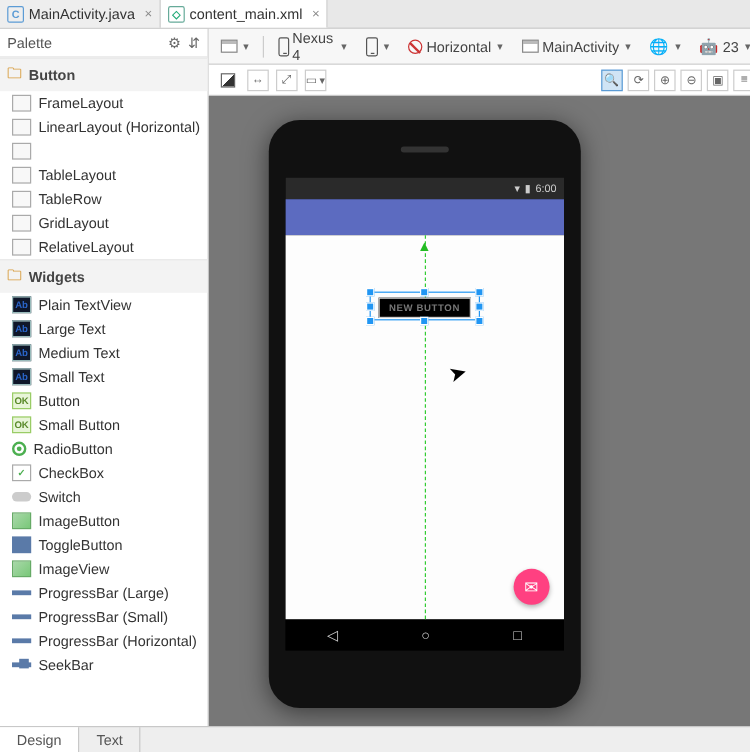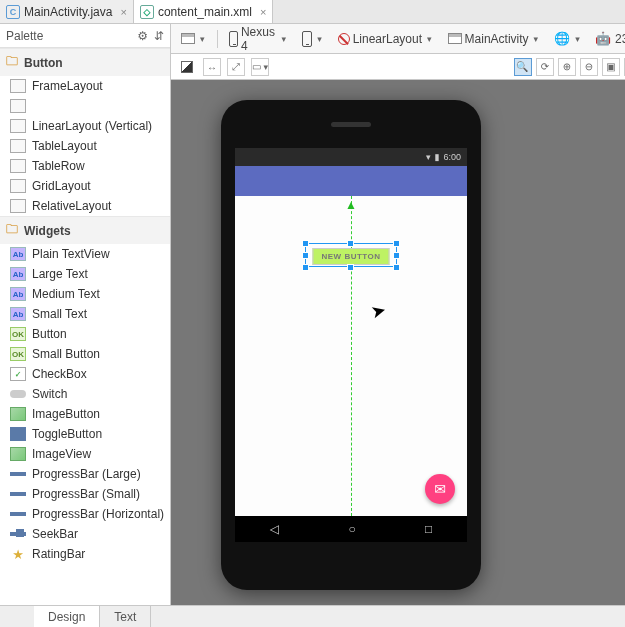--- a/index.html
+++ b/index.html
@@ -17,21 +17,21 @@
   
   .palette { width: 180px; border-right: 1px solid #c8c8c8; display: flex; flex-direction: column; background: #fff; justify-content: center; }
   .palette-header { height: 24px; display: flex; align-items: center; justify-content: space-between; padding: 0 6px; border-bottom: 1px solid #e0e0e0; }
   .palette-title { color: #555; }
   .palette-actions { display: flex; gap: 6px; color: #666; }
   .palette-list { flex: 1; overflow-y: auto; overflow-x: hidden; }
   .cat-header { display: flex; align-items: center; gap: 6px; padding: 3px 6px; background: #f3f3f3; font-weight: bold; color: #444; border-top: 1px solid #e8e8e8; }
   .cat-header .folder-icon { color: #d9a24a; }
   .pitem { display: flex; align-items: center; gap: 6px; padding: 3px 6px 3px 10px; white-space: nowrap; }
   .micon { width: 16px; height: 14px; display: inline-flex; align-items: center; justify-content: center; font-size: 8px; border: 1px solid #aaa; background: #f8f8f8; color: #555; }
-  .micon.ab { background: #c4b5fd; color: #2a64c8; border-color: #9bb; font-weight: bold; }
+  .micon.ab { background: #0f172a; color: #2a64c8; border-color: #9bb; font-weight: bold; }
   .micon.ok { background: #e8f5d8; color: #5a8a2a; border-color: #9c6; font-weight: bold; }
   .micon.radio { border-radius: 50%; width: 12px; height: 12px; border: 2px solid #4caf50; position: relative; background: #fff; }
   .micon.radio::after { content: ""; position: absolute; inset: 2px; background: #4caf50; border-radius: 50%; }
   .micon.check { background: #fff; color: #4caf50; font-weight: bold; }
   .micon.switch { width: 16px; height: 8px; border-radius: 4px; background: #ccc; border: none; }
   .micon.toggle { background: #5a7aa8; color: #fff; border: none; }
   .micon.img { background: linear-gradient(135deg,#a8d8a8,#7ac87a); border-color: #6a6; }
   .micon.bar { background: #5a7aa8; height: 4px; border: none; }
   .micon.seek { height: 4px; background: #5a7aa8; border: none; position: relative; }
   .micon.seek::after { content: ""; position: absolute; right: 2px; top: -3px; width: 8px; height: 8px; background: #5a7aa8; }
@@ -54,29 +54,29 @@
   
   .phone { position: absolute; left: 50px; top: 20px; width: 260px; height: 490px; background: #111; border-radius: 26px; box-shadow: 0 4px 20px rgba(0,0,0,.5); }
   .phone .speaker { position:absolute; top:22px; left:50%; transform:translateX(-50%); width:40px; height:5px; background:#333; border-radius:3px; }
   .phone .screen { position:absolute; top:48px; left:14px; right:14px; bottom:48px; background:#000; display:flex; flex-direction:column; }
   .statusbar { height:18px; background:#2a2a2a; color:#ccc; font-size:9px; display:flex; align-items:center; justify-content:flex-end; padding:0 6px; gap:4px; }
   .appbar { height:30px; background:#5c6bc0; }
   .appbody { flex:1; background:#fdfdfd; position:relative; }
   .navbar { height:26px; background:#000; display:flex; align-items:center; justify-content:space-around; color:#ccc; font-size:12px; }
   .guideline-v { position:absolute; left:50%; top:0; bottom:0; border-left:1px dashed #3c3; }
   .arrow-up { position:absolute; left:50%; top:2px; transform:translateX(-50%); color:#2b2; font-size:12px; }
-  .new-btn { position:absolute; left:50%; top:52px; transform:translateX(-50%); padding:3px 8px; background:#bef264; color:#777; font-size:8px; font-weight:bold; letter-spacing:.5px; border:1px solid #ccc; }
+  .new-btn { position:absolute; left:50%; top:52px; transform:translateX(-50%); padding:3px 8px; background:#000000; color:#777; font-size:8px; font-weight:bold; letter-spacing:.5px; border:1px solid #ccc; }
   .sel-handle { position:absolute; width:7px; height:7px; background:#2196f3; border:1px solid #fff; }
   .sel-box { position:absolute; border:1px solid #2196f3; }
   .fab { position:absolute; right:12px; bottom:12px; width:30px; height:30px; border-radius:50%; background:#ff4081; color:#fff; display:flex; align-items:center; justify-content:center; font-size:14px; box-shadow:0 2px 4px rgba(0,0,0,.3); }
   .cursor { position:absolute; left:136px; top:104px; font-size:18px; color:#000; transform:rotate(-15deg); text-shadow:0 0 2px #fff; }
   
   .bottom-tabs { height: 22px; border-top: 1px solid #c8c8c8; background: #eee; display: flex; align-items: stretch; }
   .bt { padding: 0 14px; display:flex; align-items:center; border-right:1px solid #c8c8c8; color:#555; }
-  .bt.active { background:#fff;margin-left:34px; }
+  .bt.active { background:#fff; }
   .globe-icon { color:#3a7abd; font-size:13px; }
   .droid-icon { color:#8bc34a; font-size:13px; }
   .noaction-icon { width:12px; height:12px; border:1.5px solid #c33; border-radius:50%; position:relative; display:inline-block; }
   .noaction-icon::after { content:""; position:absolute; left:-1px; right:-1px; top:50%; height:1.5px; background:#c33; transform:rotate(45deg); }
   .layout-icon { display:inline-block; width:14px; height:11px; border:1px solid #888; background:linear-gradient(#bbb 30%, #fff 30%); }
   .theme-icon { width:12px; height:12px; display:inline-block; background:linear-gradient(135deg,#fff 50%,#333 50%); border:1px solid #666; }
 </style>
 </head>
 <body>
 
@@ -109,24 +109,24 @@
           <div class="cat-header">
             <span class="folder-icon">🗀</span>
             <span>Button</span>
           </div>
           <div class="pitem">
             <span class="micon box"></span>
             <span>FrameLayout</span>
           </div>
           <div class="pitem">
             <span class="micon box"></span>
-          </div>
-          <div class="pitem">
-            <span class="micon box"></span>
-            <span>LinearLayout (Vertical)</span>
+            <span>LinearLayout (Horizontal)</span>
+          </div>
+          <div class="pitem">
+            <span class="micon box"></span>
           </div>
           <div class="pitem">
             <span class="micon box"></span>
             <span>TableLayout</span>
           </div>
           <div class="pitem">
             <span class="micon box"></span>
             <span>TableRow</span>
           </div>
           <div class="pitem">
@@ -159,20 +159,24 @@
           </div>
           <div class="pitem">
             <span class="micon ok">OK</span>
             <span>Button</span>
           </div>
           <div class="pitem">
             <span class="micon ok">OK</span>
             <span>Small Button</span>
           </div>
           <div class="pitem">
+            <span class="micon radio"></span>
+            <span>RadioButton</span>
+          </div>
+          <div class="pitem">
             <span class="micon check">✓</span>
             <span>CheckBox</span>
           </div>
           <div class="pitem">
             <span class="micon switch"></span>
             <span>Switch</span>
           </div>
           <div class="pitem">
             <span class="micon img"></span>
             <span>ImageButton</span>
@@ -194,43 +198,39 @@
             <span>ProgressBar (Small)</span>
           </div>
           <div class="pitem">
             <span class="micon bar"></span>
             <span>ProgressBar (Horizontal)</span>
           </div>
           <div class="pitem">
             <span class="micon seek"></span>
             <span>SeekBar</span>
           </div>
-          <div class="pitem">
-            <span class="micon star"></span>
-            <span>RatingBar</span>
-          </div>
         </div>
     </div>
 
     <div class="editor">
       <div class="toolbar">
         <span class="tbtn dd">
             <span class="layout-icon"></span>
           </span>
         <span class="sep"></span>
         <span class="tbtn dd">
             <span class="phone-ico"></span> 
             <span>Nexus 4</span>
           </span>
         <span class="tbtn dd">
             <span class="phone-ico"></span>
           </span>
         <span class="tbtn dd">
             <span class="noaction-icon"></span> 
-            <span>LinearLayout</span>
+            <span>Horizontal</span>
           </span>
         <span class="tbtn dd">
             <span class="layout-icon"></span> 
             <span>MainActivity</span>
           </span>
         <span class="tbtn dd">
             <span class="globe-icon">🌐</span>
           </span>
         <span class="tbtn dd">
             <span class="droid-icon">🤖</span>

